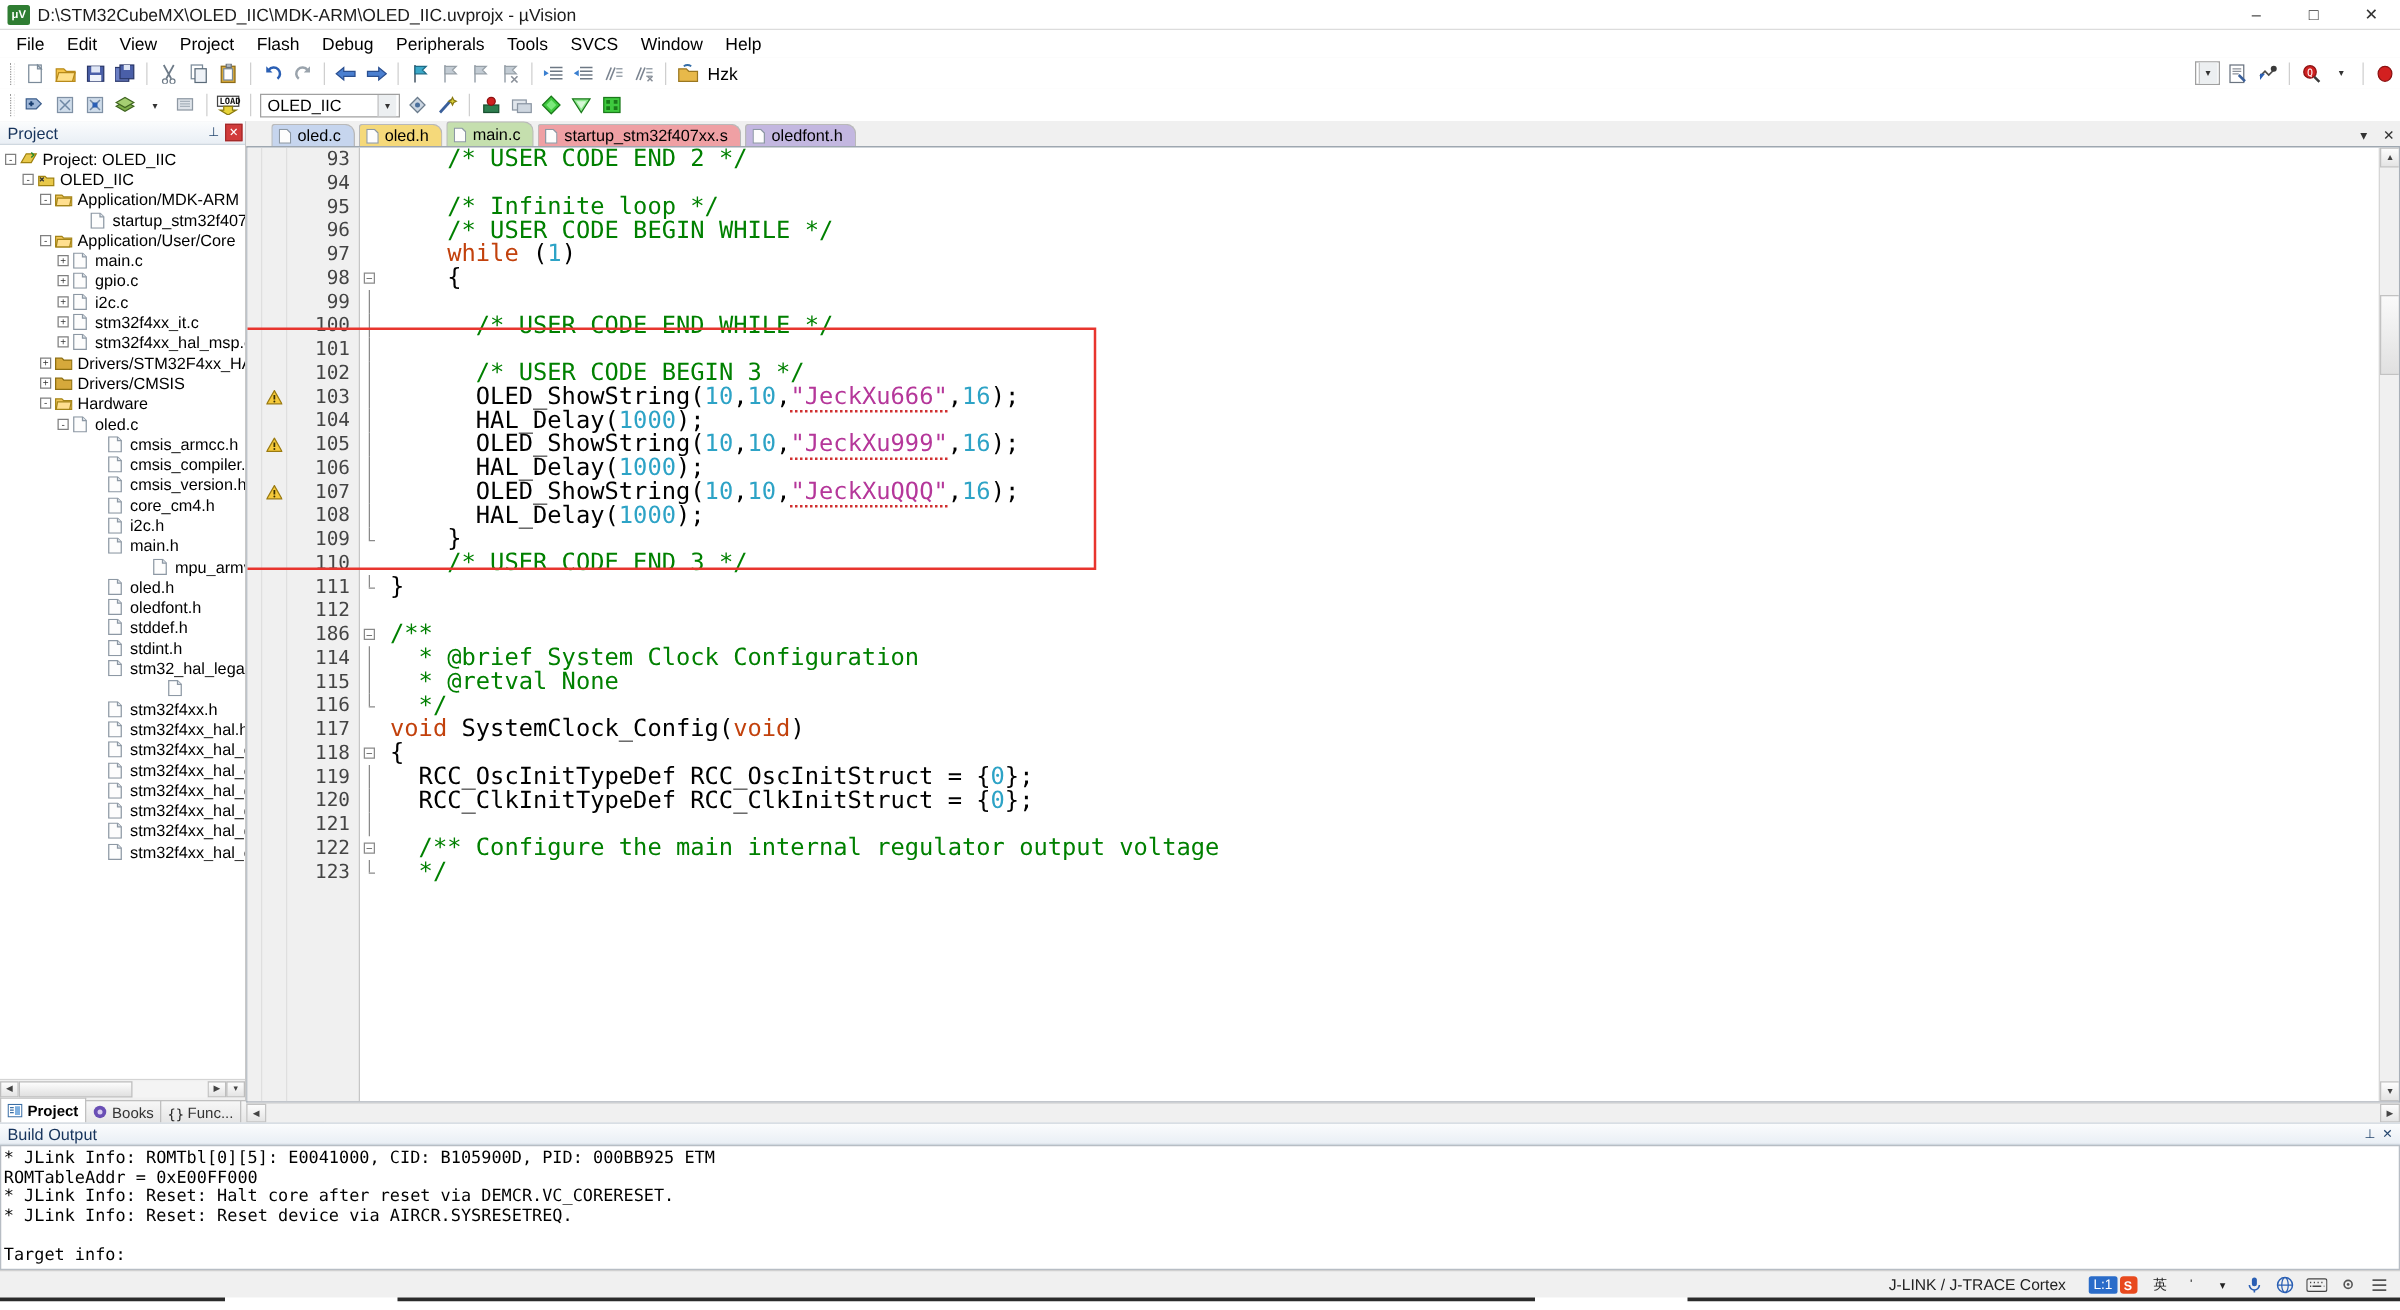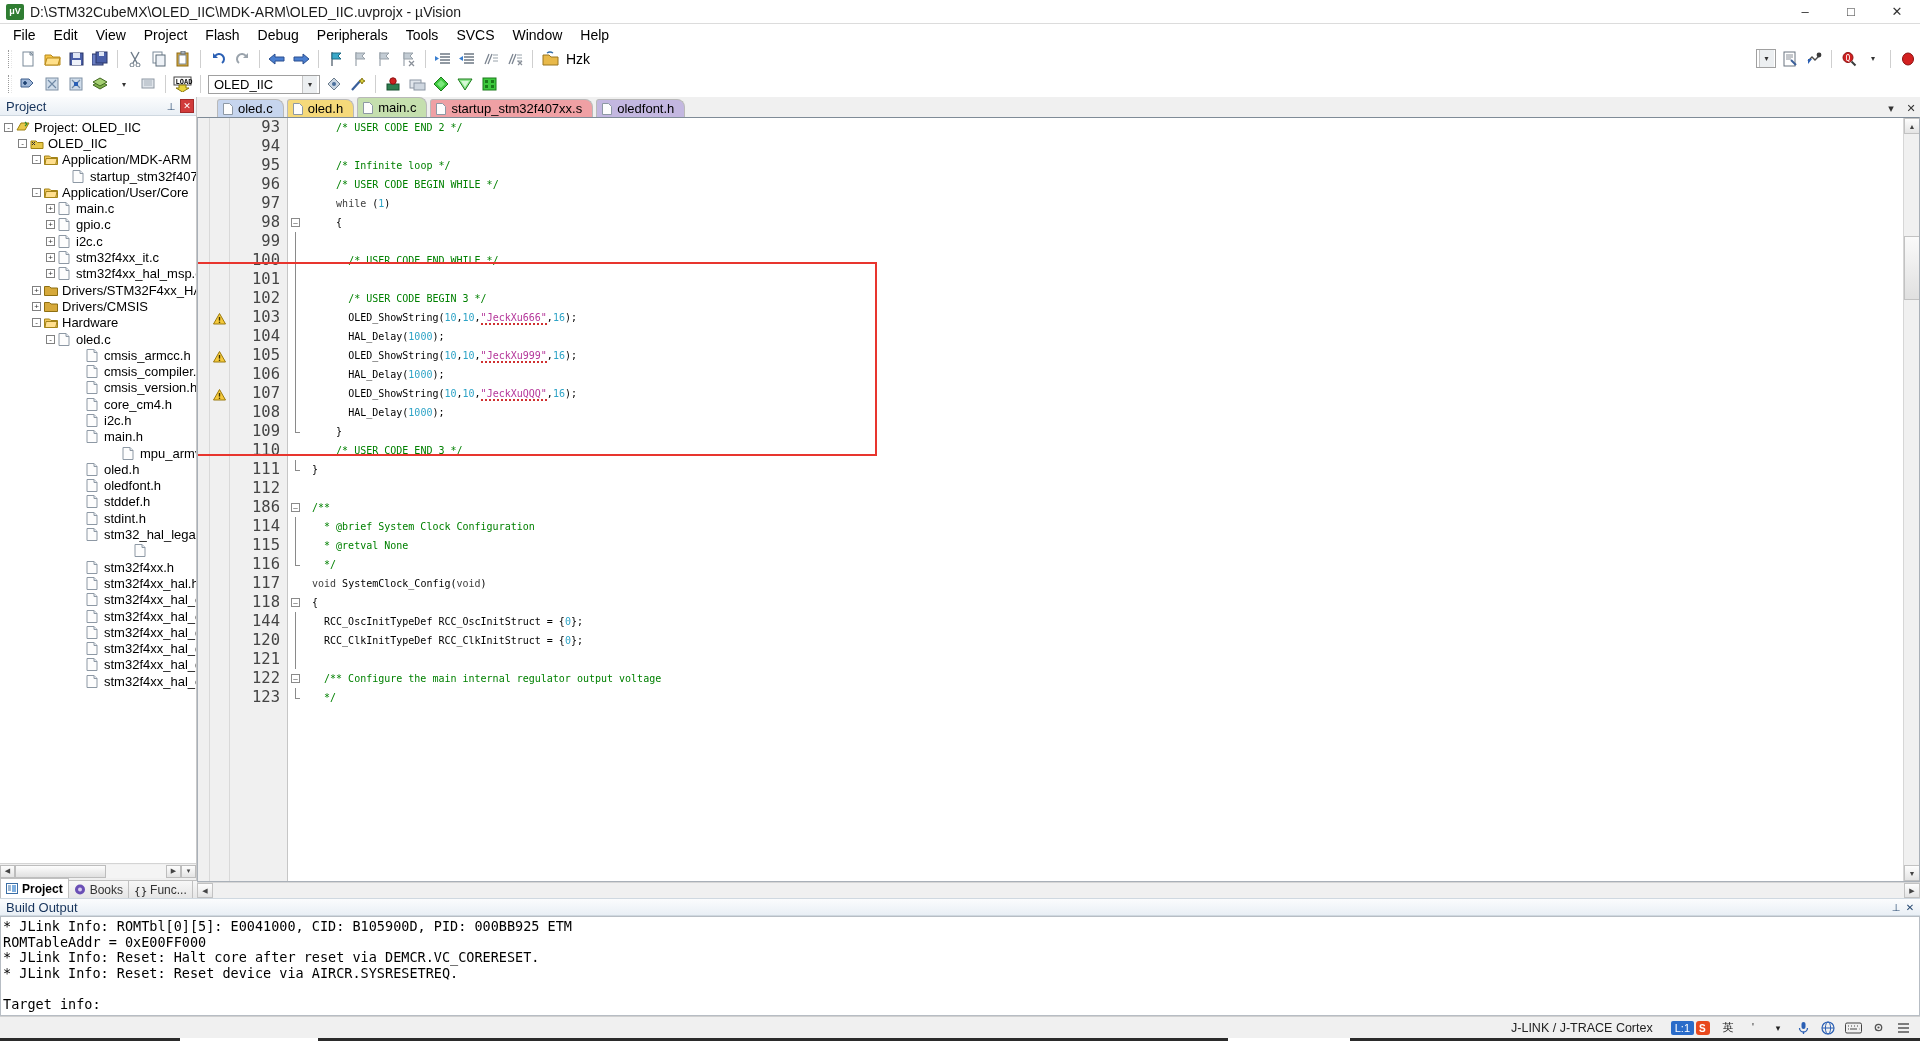--- a/index.html
+++ b/index.html
@@ -111,30 +111,30 @@
   .tb-smallbtn { font-size: 11px; color: #333; width: 14px; text-align: center; }
 
   .code-area { flex: 1 1 auto; display: flex; min-height: 0; border: 1px solid #a9b0b8; border-top: 1px solid #7f8b97; background:#fff; position: relative; overflow: hidden;}
   .code-gutters { display: flex; flex: 0 0 auto; }
   .g-bookmark { width: 12px; background: #f0f0f0; border-right: 1px solid #d9d9d9; }
   .g-marker { width: 20px; background: #f0f0f0; border-right: 1px solid #d9d9d9; position: relative; }
   .g-linenum { width: 58px; background: #f0f0f0; border-right: 1px solid #c6c6c6; position: relative; }
   .g-fold { width: 16px; background: #ffffff; position: relative; }
   .code-text { flex: 1 1 auto; position: relative; background: #fff; overflow: hidden; }
 
-  .codeline { height: 19px; line-height: 19px; font-family: "DejaVu Sans Mono", monospace; font-size: 10px; white-space: pre; }
+  .codeline { height: 19px; line-height: 19px; font-family: "DejaVu Sans Mono", monospace; font-size: 19px; white-space: pre; }
   .ln { text-align: right; padding-right: 7px; color: #444; font-family: "DejaVu Sans Mono", monospace; font-size: 15.5px; height: 19px; line-height: 19px; }
   .warnico { position:absolute; left: 3px; width: 14px; height: 13px; }
   .foldbox { width: 9px; height: 9px; border: 1px solid #8a8a8a; background: #fff; font-size: 8px;
              line-height: 7px; text-align:center; color:#333; position: absolute; left: 3px; }
   .foldline { position:absolute; left: 7px; width:1px; background:#8a8a8a; }
   .foldend { position:absolute; left: 7px; width: 5px; height:1px; background:#8a8a8a; }
 
   .c-cmt { color: #008000; }
-  .c-kw  { color: #404040; font-weight: normal;}
+  .c-kw  { color: #c2410c; font-weight: normal;}
   .c-num { color: #2da3c6; }
   .c-str { color: #b5379a; }
   .c-pln { color: #000000; }
   .squiggle { border-bottom: 2px dotted #d03030; }
 
   .redbox { position: absolute; border: 2px solid #e8352e; pointer-events: none; }
 
   .vscroll { width: 16px; background: #f0f0f0; border-left: 1px solid #d6d6d6; position: relative; flex: 0 0 16px; }
   .vs-btn { width: 16px; height: 16px; background: linear-gradient(#fdfdfd,#e4e4e4); border: 1px solid #c2c2c2;
             display:flex; align-items:center; justify-content:center; font-size:7px; color:#444; }
@@ -888,21 +888,21 @@
               <div class="ln" style="position: absolute; top: 304px; right: 0px; left: 0px;">109</div>
               <div class="ln" style="position: absolute; top: 323px; right: 0px; left: 0px;">110</div>
               <div class="ln" style="position: absolute; top: 342px; right: 0px; left: 0px;">111</div>
               <div class="ln" style="position: absolute; top: 361px; right: 0px; left: 0px;">112</div>
               <div class="ln" style="position: absolute; top: 380px; right: 0px; left: 0px;">186</div>
               <div class="ln" style="position: absolute; top: 399px; right: 0px; left: 0px;">114</div>
               <div class="ln" style="position: absolute; top: 418px; right: 0px; left: 0px;">115</div>
               <div class="ln" style="position: absolute; top: 437px; right: 0px; left: 0px;">116</div>
               <div class="ln" style="position: absolute; top: 456px; right: 0px; left: 0px;">117</div>
               <div class="ln" style="position: absolute; top: 475px; right: 0px; left: 0px;">118</div>
-              <div class="ln" style="position: absolute; top: 494px; right: 0px; left: 0px;">144</div>
+              <div class="ln" style="position: absolute; top: 494px; right: 0px; left: 0px;">119</div>
               <div class="ln" style="position: absolute; top: 513px; right: 0px; left: 0px;">120</div>
               <div class="ln" style="position: absolute; top: 532px; right: 0px; left: 0px;">121</div>
               <div class="ln" style="position: absolute; top: 551px; right: 0px; left: 0px;">122</div>
               <div class="ln" style="position: absolute; top: 570px; right: 0px; left: 0px;">123</div>
             </div>
           <div class="g-fold" id="fold-gutter">
               <div class="foldbox" style="top: 100px;">–</div>
               <div class="foldline" style="top: 114px; height: 19px;"></div>
               <div class="foldline" style="top: 133px; height: 19px;"></div>
               <div class="foldline" style="top: 152px; height: 19px;"></div>

